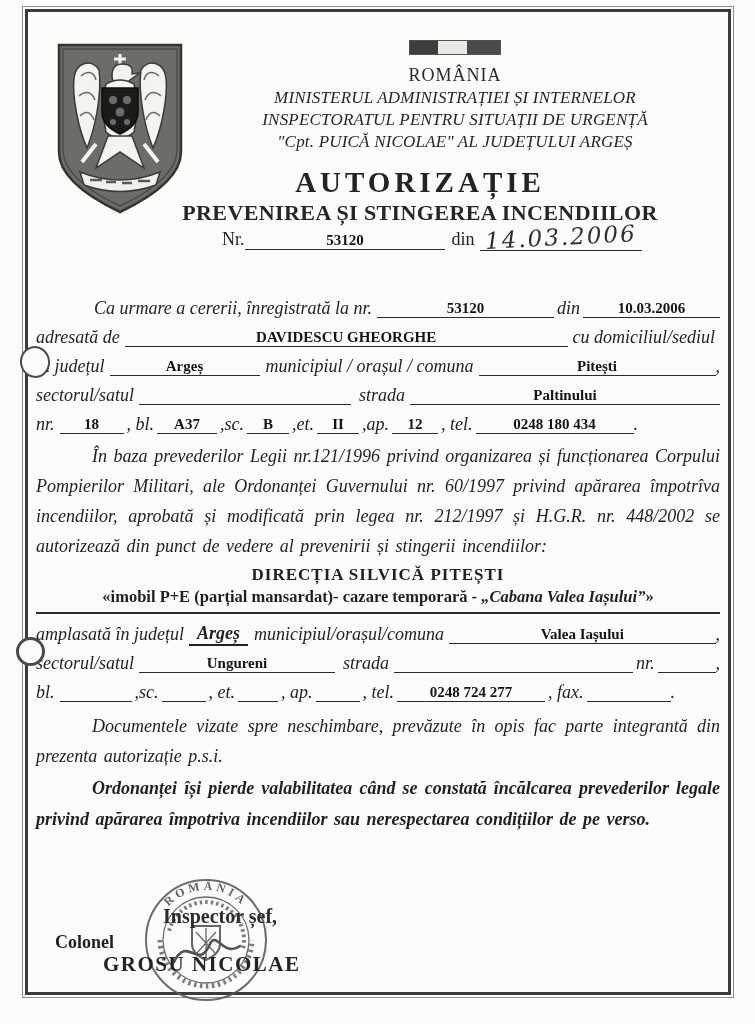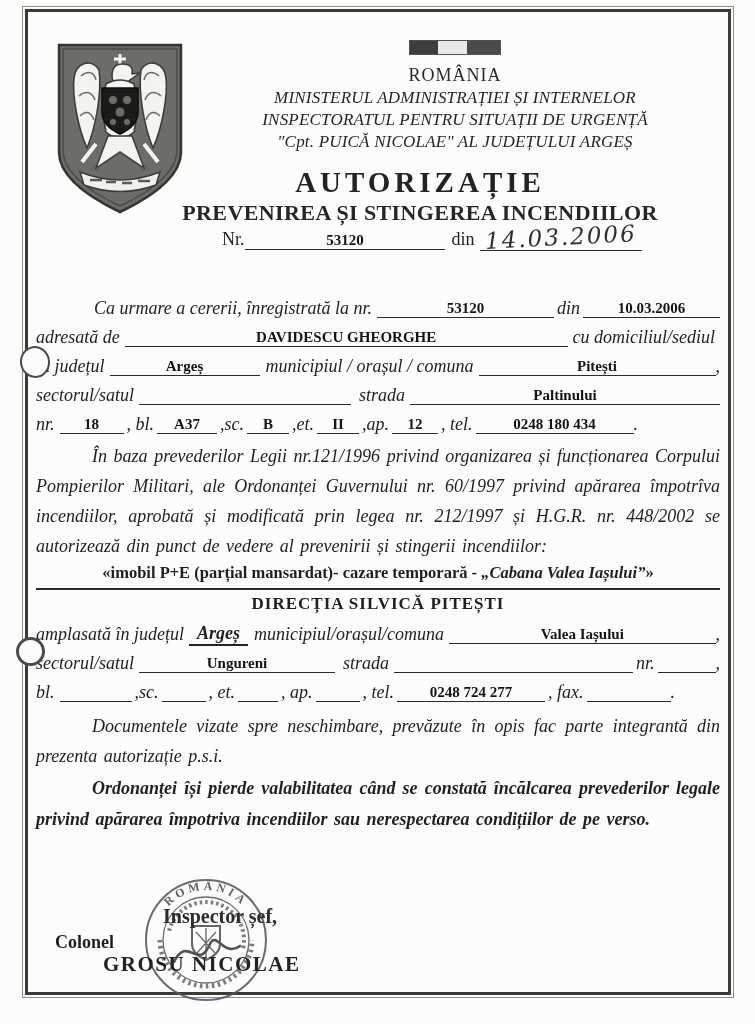--- a/index.html
+++ b/index.html
@@ -190,22 +190,22 @@
       <span class="blank" style="width:42px">II</span>
       <span class="lbl tight">,ap.</span>
       <span class="blank" style="width:46px">12</span>
       <span class="lbl tight">, tel.</span>
       <span class="blank" style="width:158px">0248 180 434</span>
       <span>.</span>
     </div>
 
     <div class="para">În baza prevederilor Legii nr.121/1996 privind organizarea și funcționarea Corpului Pompierilor Militari, ale Ordonanței Guvernului nr. 60/1997 privind apărarea împotrîva incendiilor, aprobată și modificată prin legea nr. 212/1997 și H.G.R. nr. 448/2002 se autorizează din punct de vedere al prevenirii și stingerii incendiilor:</div>
 
+    <div class="center-bold benef-name">DIRECȚIA SILVICĂ PITEȘTI</div>
     <div class="center-bold benef-object"><span>«imobil P+E (parțial mansardat)- cazare temporară - </span><span class="cabana">„Cabana Valea Iașului”</span><span>»</span></div>
-    <div class="center-bold benef-name">DIRECȚIA SILVICĂ PITEȘTI</div>
 
     <div class="row" style="margin-top:6px">
       <span class="lbl">amplasată în județul</span>
       <span class="county-inline" style="font-style:italic">Argeș</span>
       <span class="lbl">municipiul/orașul/comuna</span>
       <span class="blank grow">Valea Iașului</span>
       <span>,</span>
     </div>
 
     <div class="row">

